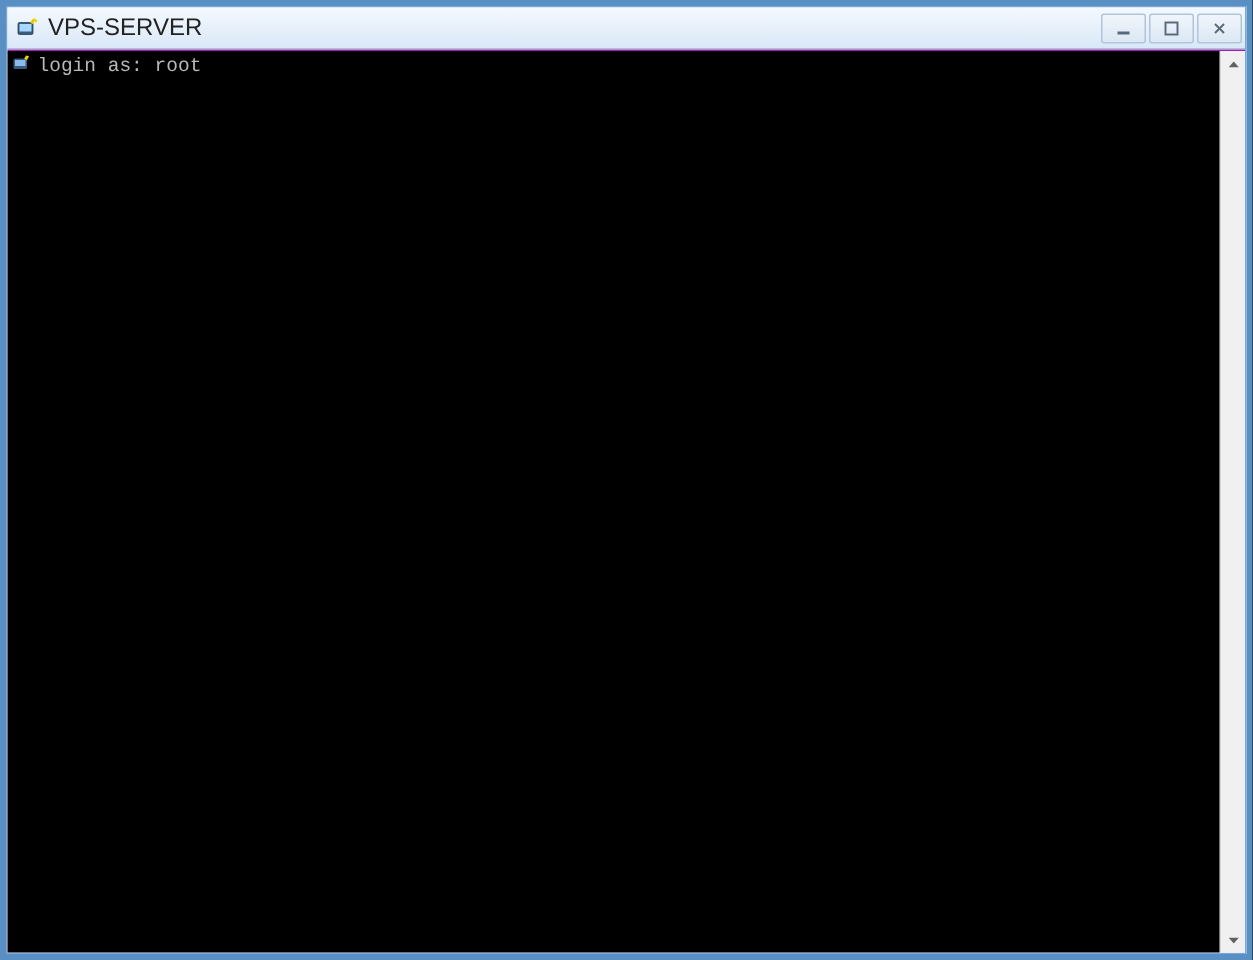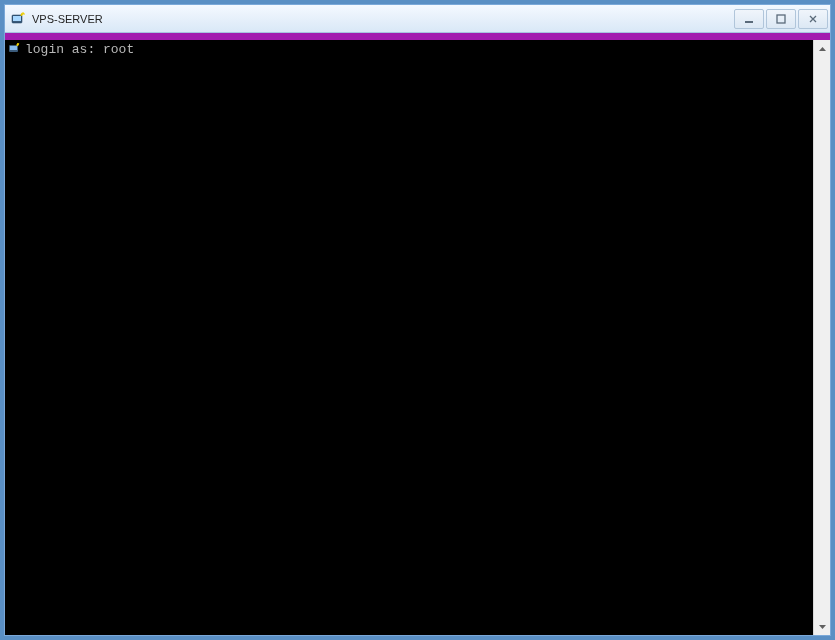--- a/index.html
+++ b/index.html
@@ -35,21 +35,21 @@
     }
     .app-icon {
       width: 16px;
       height: 16px;
       margin-right: 5px;
       flex-shrink: 0;
     }
     .title-text {
       flex: 1;
       color: #222;
-      font-size: 11px;
+      font-size: 16px;
       line-height: 16px;
       white-space: nowrap;
       overflow: hidden;
     }
     .win-controls {
       display: flex;
       gap: 0;
       margin-left: auto;
     }
     .win-btn {
@@ -65,21 +65,21 @@
       color: #5a6a7a;
       font-size: 10px;
       line-height: 1;
       cursor: default;
     }
     .win-btn svg { display: block; }
     .terminal-wrap {
       flex: 1;
       display: flex;
       background: #fff;
-      border-top: 7px solid #a21caf;
+      border-top: 1px solid #a21caf;
       min-height: 0;
     }
     .terminal {
       flex: 1;
       background: #000;
       color: #b8b8b8;
       font-family: "Courier New", Consolas, monospace;
       font-size: 13px;
       line-height: 15px;
       padding: 2px 0 2px 2px;

